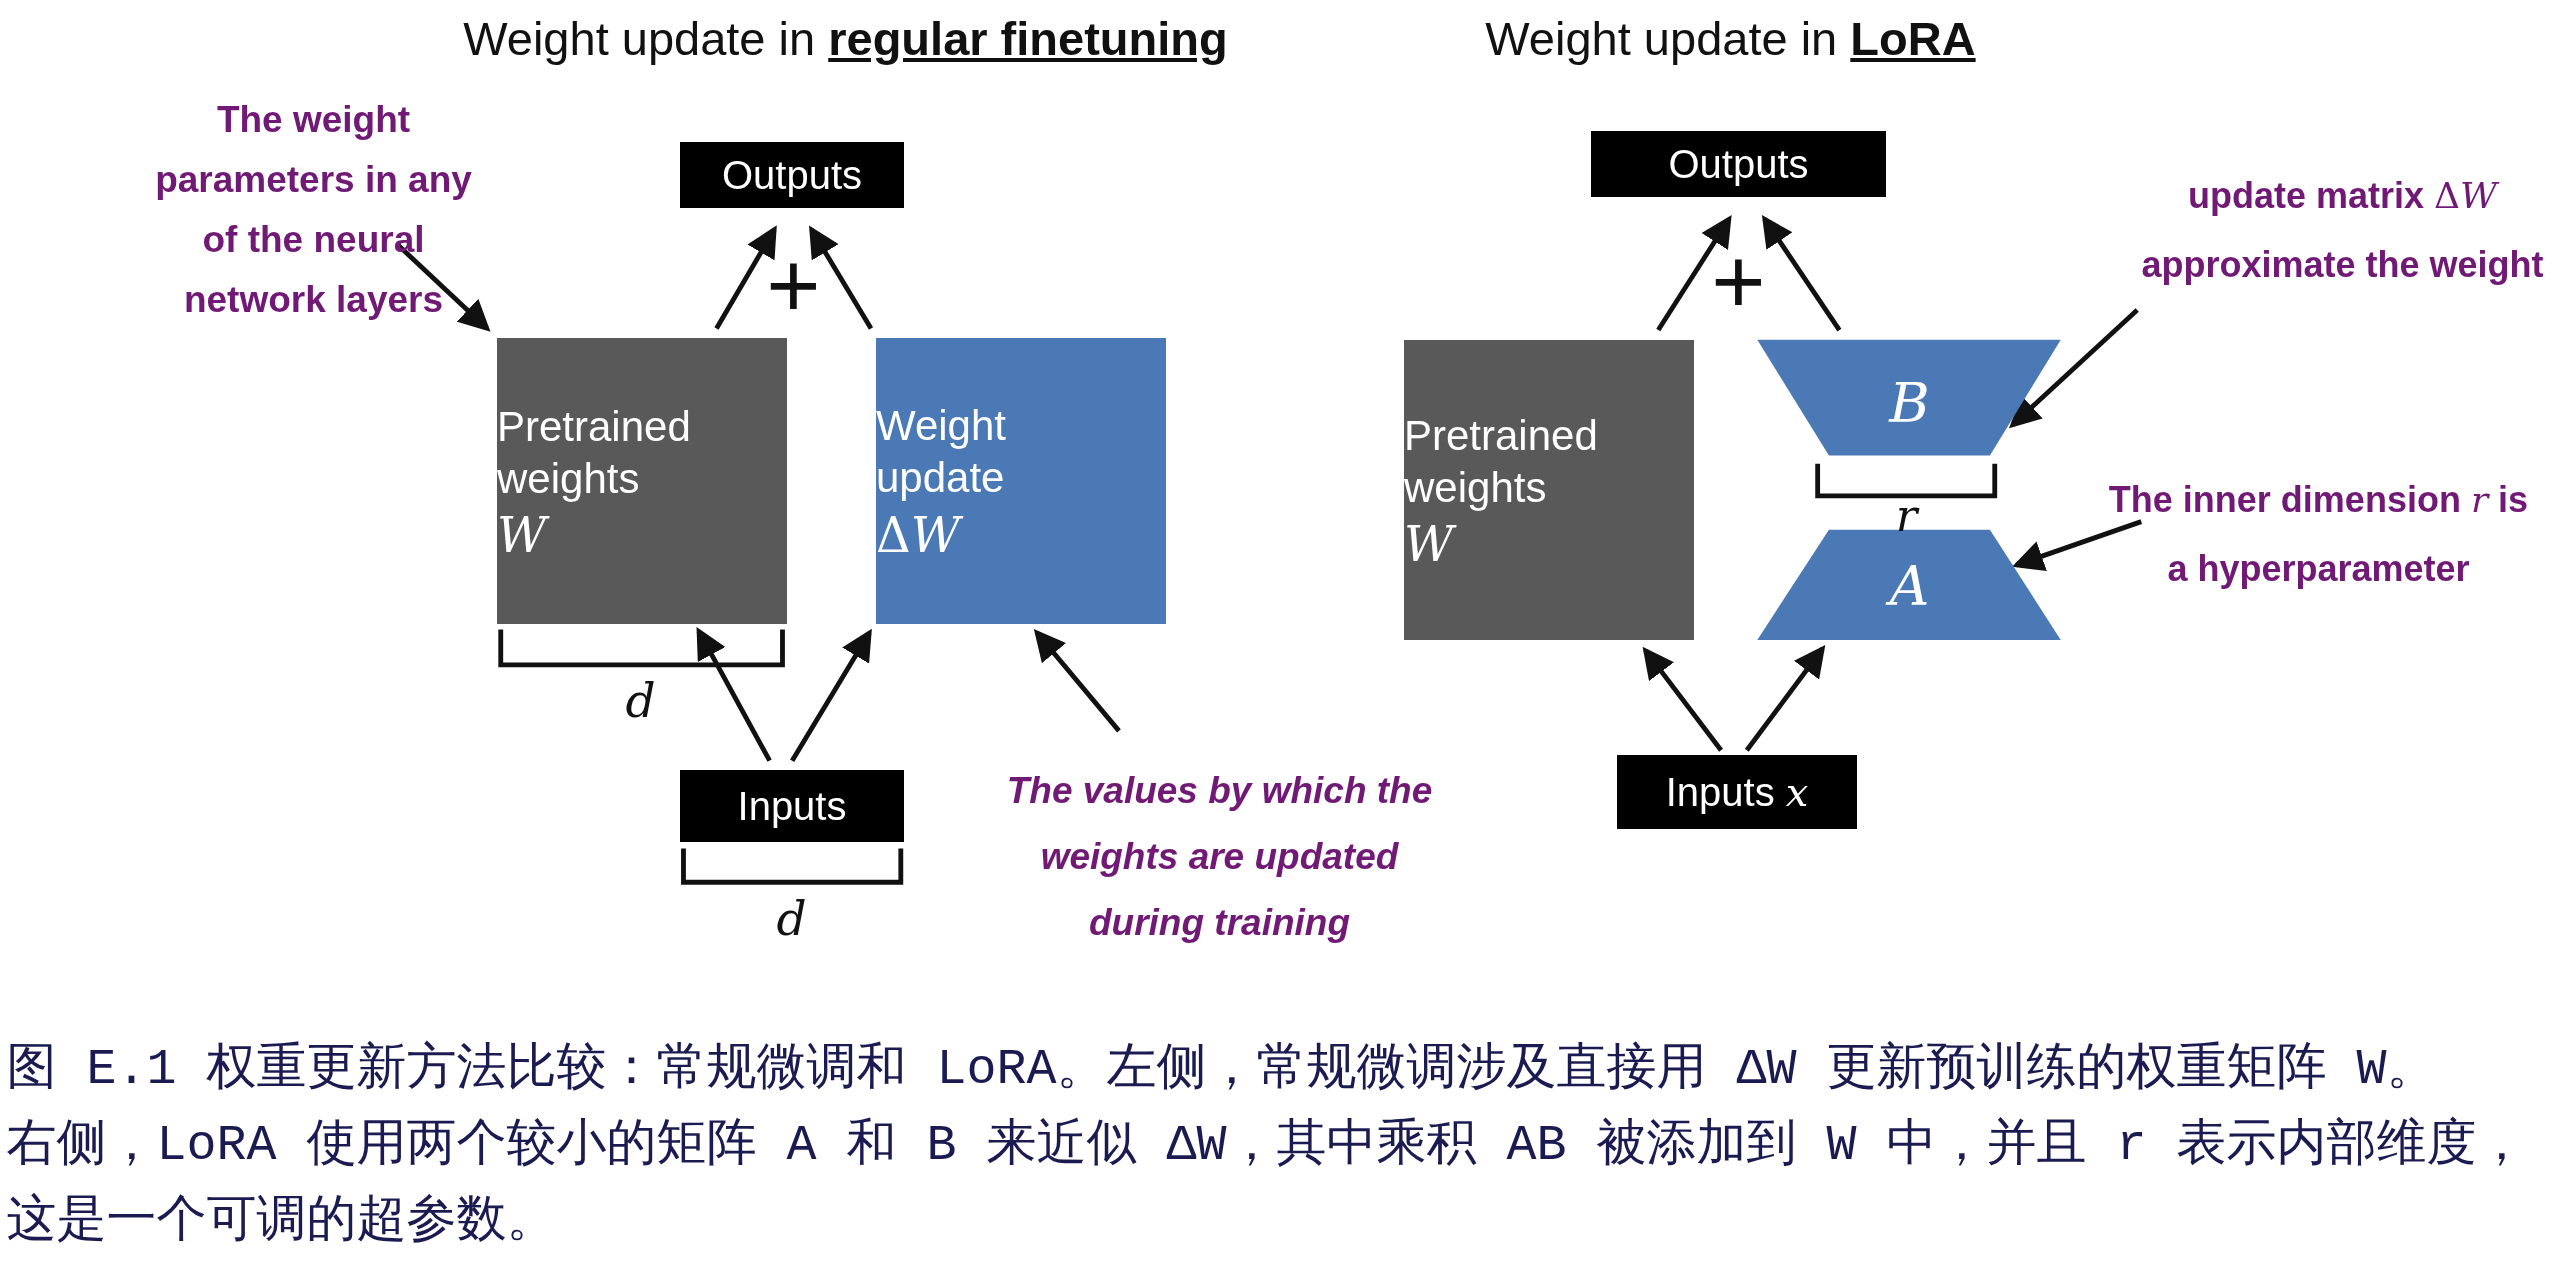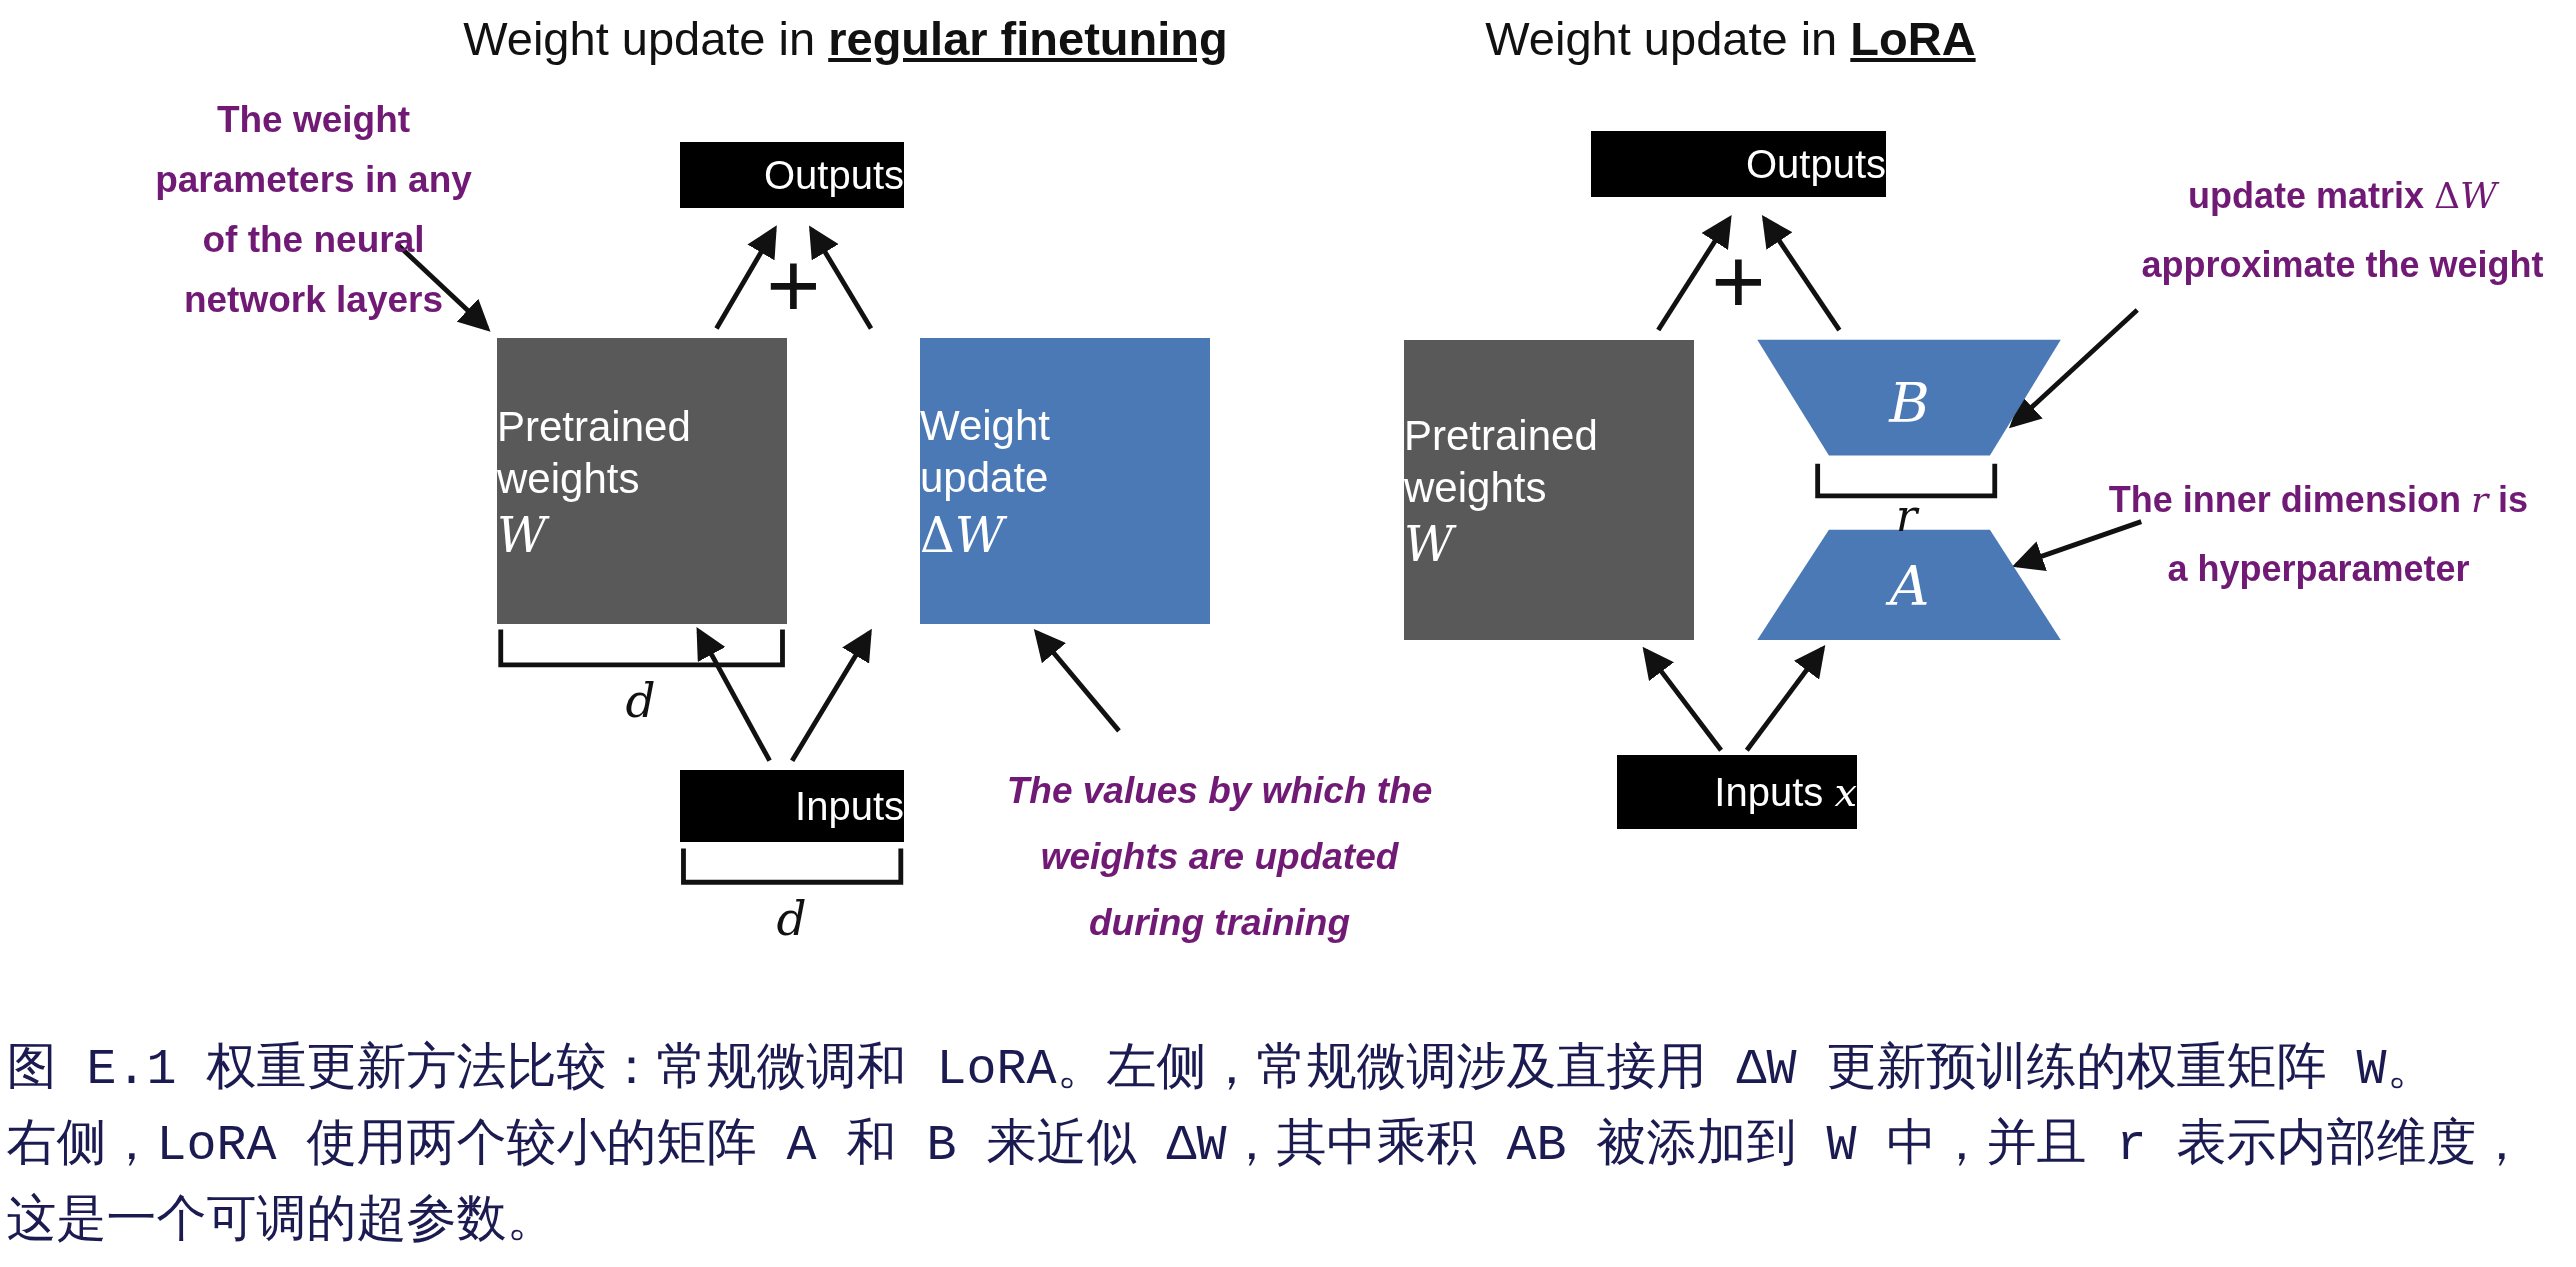--- a/index.html
+++ b/index.html
@@ -8,26 +8,26 @@
   .abs{position:absolute;}
   svg.layer{position:absolute;left:0;top:0;width:2576px;height:1267px;}
   svg .stroke{stroke:#111;stroke-width:6;fill:none;}
   .title{font-size:47px;text-align:center;color:#111;}
   .title .bold{font-weight:bold;text-decoration:underline;}
   .note{font-weight:bold;text-align:center;font-size:37px;color:#701a75;}
   .note div{white-space:nowrap;}
   .note-params div{line-height:60px;}
   .note-values div{line-height:66px;}
   .note-lora div, .note-rank div{line-height:69px;font-size:36px;}
-  .box-black{background:#000;color:#fff;display:flex;align-items:center;justify-content:flex-end;
+  .box-black{background:#000;color:#fff;display:flex;align-items:center;justify-content:center;
              font-size:40px;white-space:pre;}
   .matrix-box{display:flex;flex-direction:column;align-items:flex-start;justify-content:center;
               color:#fff;font-size:42px;line-height:52px;}
   .box-gray{background:#595959;}
-  .box-blue{background:#4a79b5;margin-left:44px;}
+  .box-blue{background:#4a79b5;}
   .mathit{font-family:"DejaVu Serif","Liberation Serif",serif;font-style:italic;font-weight:normal;}
   .delta{font-family:"DejaVu Serif","Liberation Serif",serif;font-style:normal;font-weight:normal;}
   .sym-line{font-size:48px;margin-top:4.8px;}
   .plus{font-size:93px;font-weight:400;display:flex;align-items:center;justify-content:center;color:#111;}
   .dim-label{font-family:"DejaVu Serif","Liberation Serif",serif;font-style:italic;font-size:47px;
              display:flex;align-items:center;justify-content:center;color:#111;}
   .trap-label{font-family:"DejaVu Serif","Liberation Serif",serif;font-style:italic;font-size:55px;
               color:#fff;display:flex;align-items:center;justify-content:center;}
   .rank{font-size:45px;color:#111;}
   .caption{font-size:50px;color:#1b1b52;}

